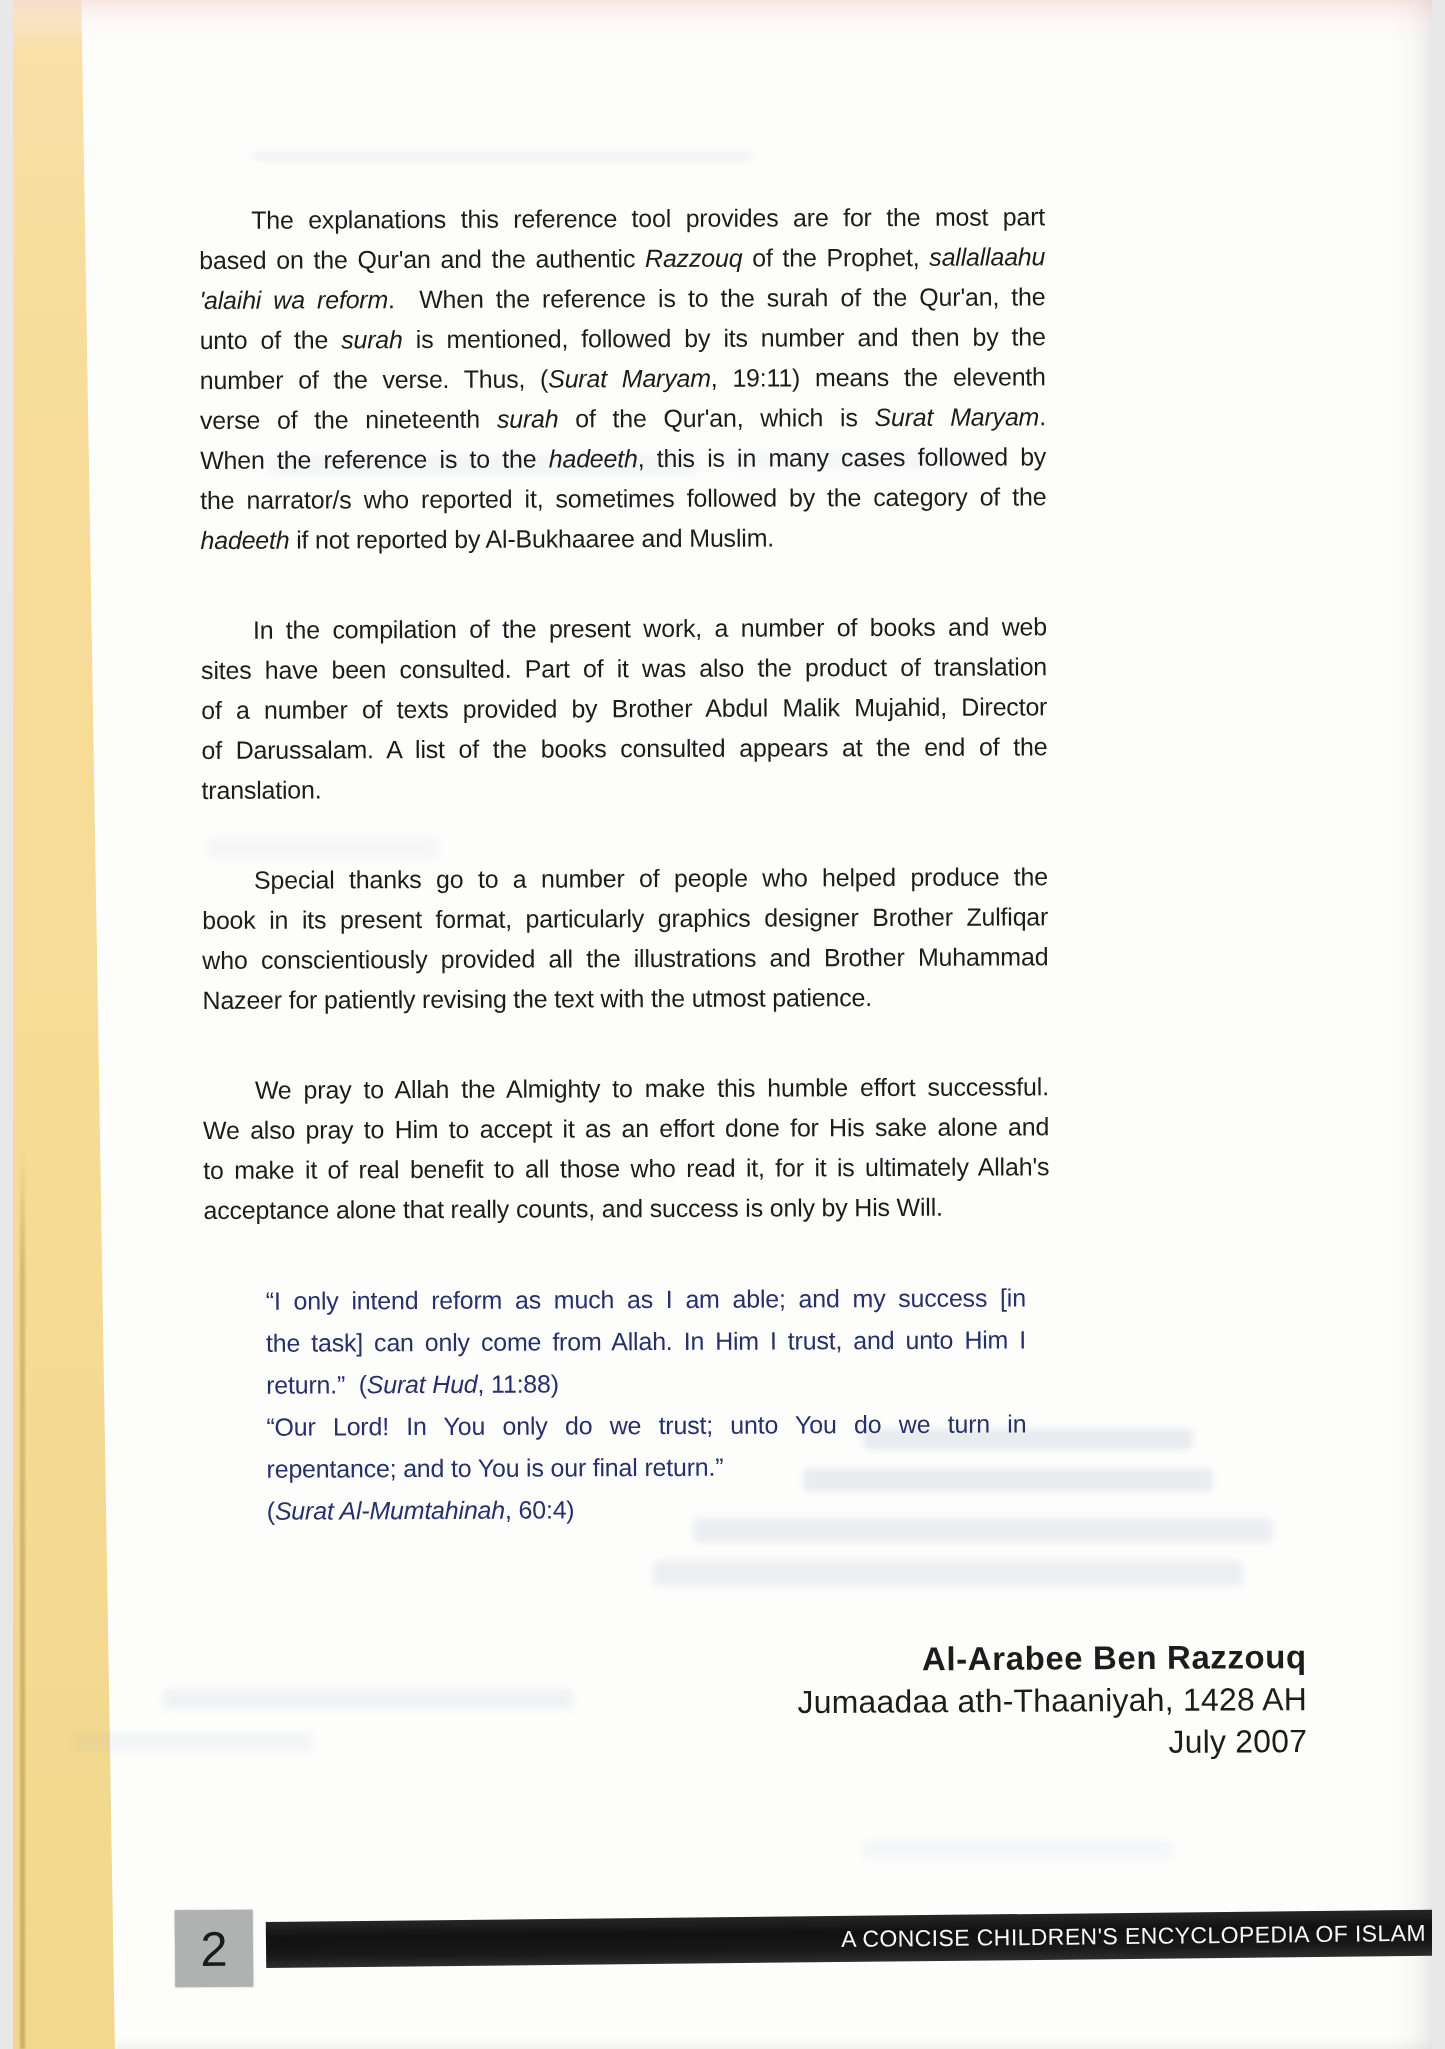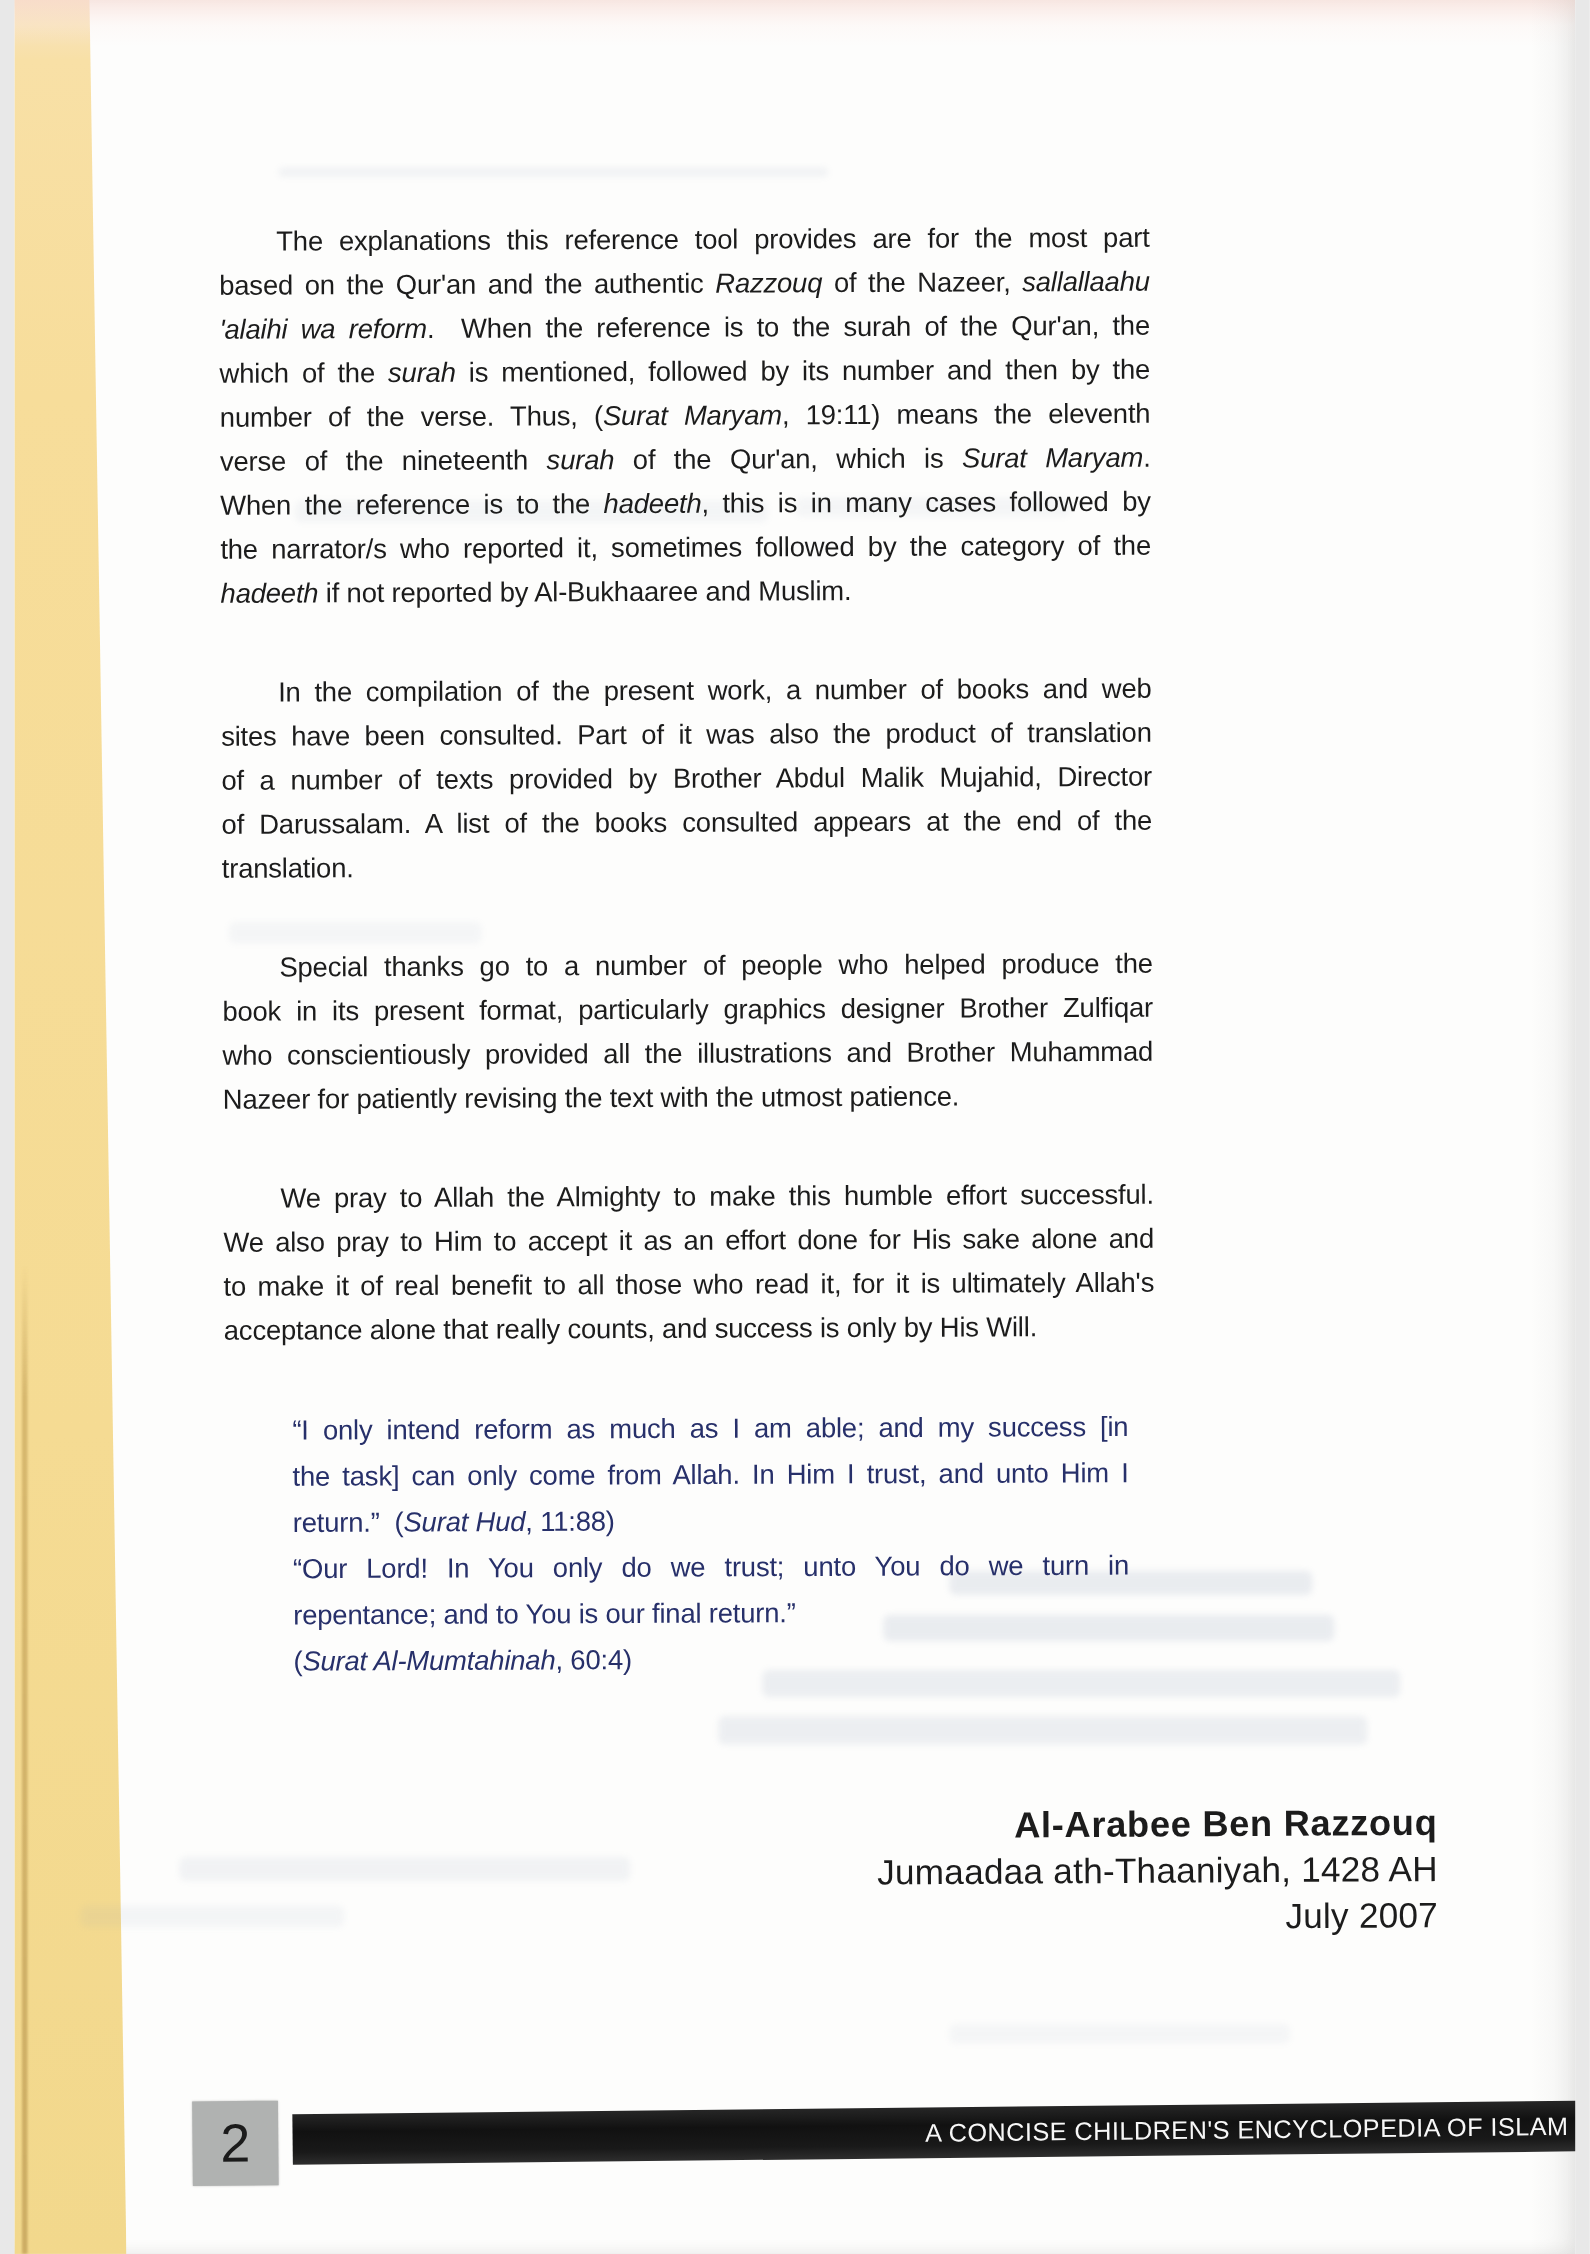--- a/index.html
+++ b/index.html
@@ -97,23 +97,23 @@
   <div class="ghost" style="left:790px;top:1468px;width:410px;height:24px;opacity:0.17;"></div>
   <div class="ghost" style="left:680px;top:1518px;width:580px;height:25px;opacity:0.15;"></div>
   <div class="ghost" style="left:640px;top:1560px;width:590px;height:26px;opacity:0.14;"></div>
   <div class="ghost" style="left:150px;top:1688px;width:410px;height:22px;opacity:0.10;"></div>
   <div class="ghost" style="left:60px;top:1732px;width:240px;height:20px;opacity:0.08;"></div>
   <div class="ghost" style="left:850px;top:1840px;width:310px;height:18px;opacity:0.07;"></div>
 
   <div class="content">
     <div class="para">
         <div class="tl tl-ind"><span>The explanations this reference tool provides are for the most part</span></div>
-        <div class="tl"><span>based on the Qur'an and the authentic </span><i>Razzouq</i><span> of the Nazeer, </span><i>sallallaahu</i></div>
+        <div class="tl"><span>based on the Qur'an and the authentic </span><i>Razzouq</i><span> of the Prophet, </span><i>sallallaahu</i></div>
         <div class="tl"><i>'alaihi wa reform</i><span>. &nbsp;When the reference is to the surah of the Qur'an, the</span></div>
-        <div class="tl"><span>which of the </span><i>surah</i><span> is mentioned, followed by its number and then by the</span></div>
+        <div class="tl"><span>unto of the </span><i>surah</i><span> is mentioned, followed by its number and then by the</span></div>
         <div class="tl"><span>number of the verse. Thus, (</span><i>Surat Maryam</i><span>, 19:11) means the eleventh</span></div>
         <div class="tl"><span>verse of the nineteenth </span><i>surah</i><span> of the Qur'an, which is </span><i>Surat Maryam</i><span>.</span></div>
         <div class="tl"><span>When the reference is to the </span><i>hadeeth</i><span>, this is in many cases followed by</span></div>
         <div class="tl"><span>the narrator/s who reported it, sometimes followed by the category of the</span></div>
         <div class="tl tl-last"><i>hadeeth</i><span> if not reported by Al-Bukhaaree and Muslim.</span></div>
       </div>
     <div class="para">
         <div class="tl tl-ind"><span>In the compilation of the present work, a number of books and web</span></div>
         <div class="tl"><span>sites have been consulted. Part of it was also the product of translation</span></div>
         <div class="tl"><span>of a number of texts provided by Brother Abdul Malik Mujahid, Director</span></div>

